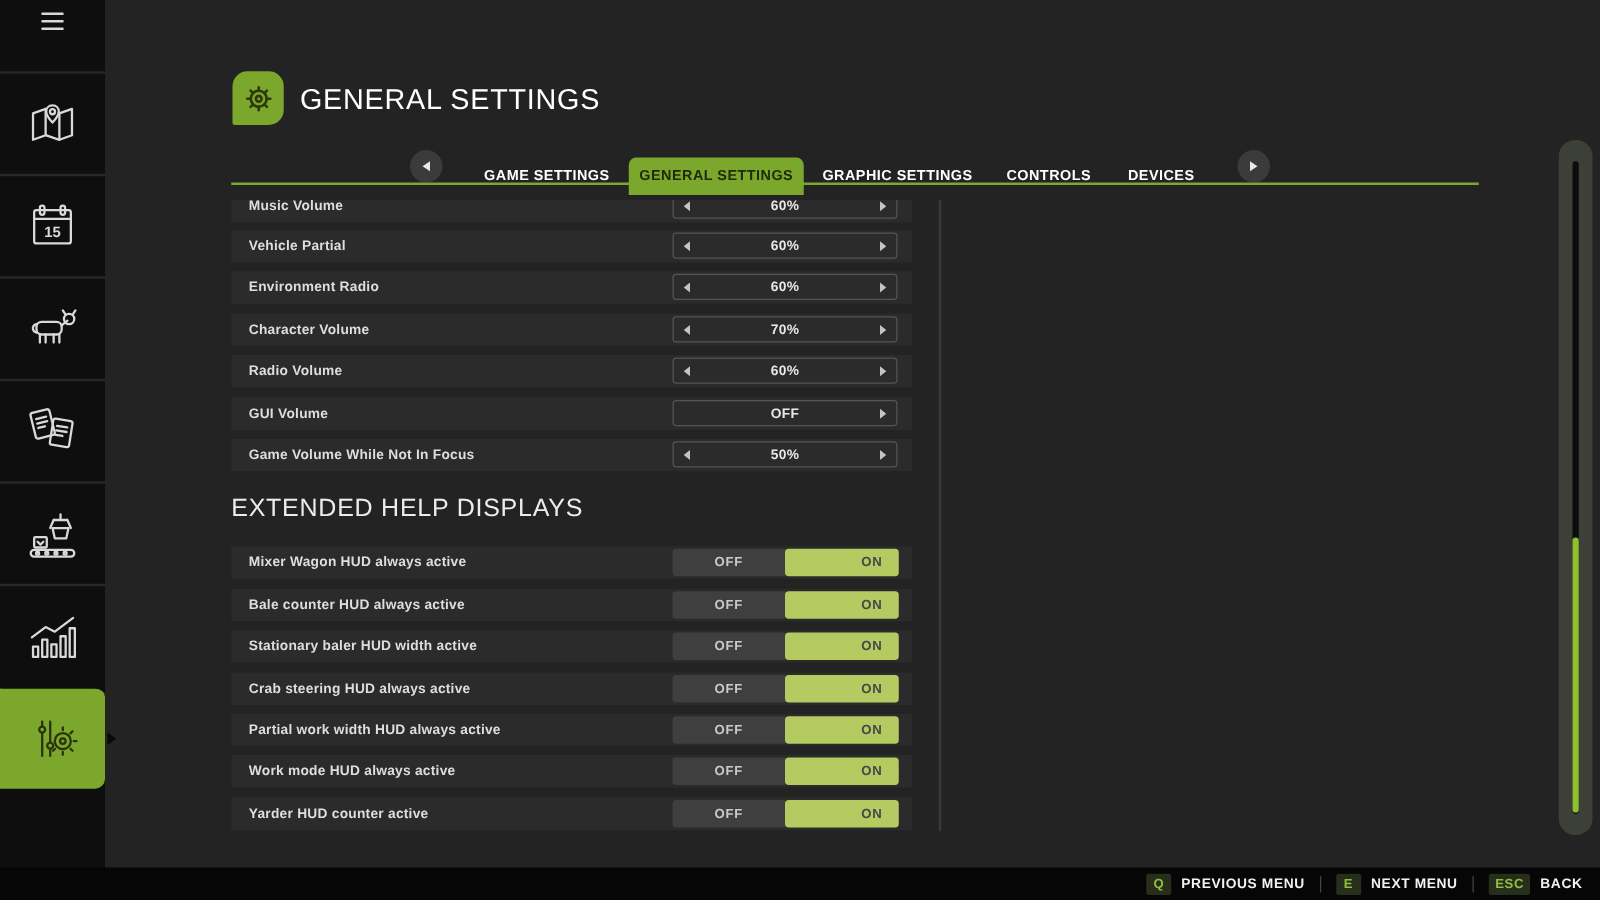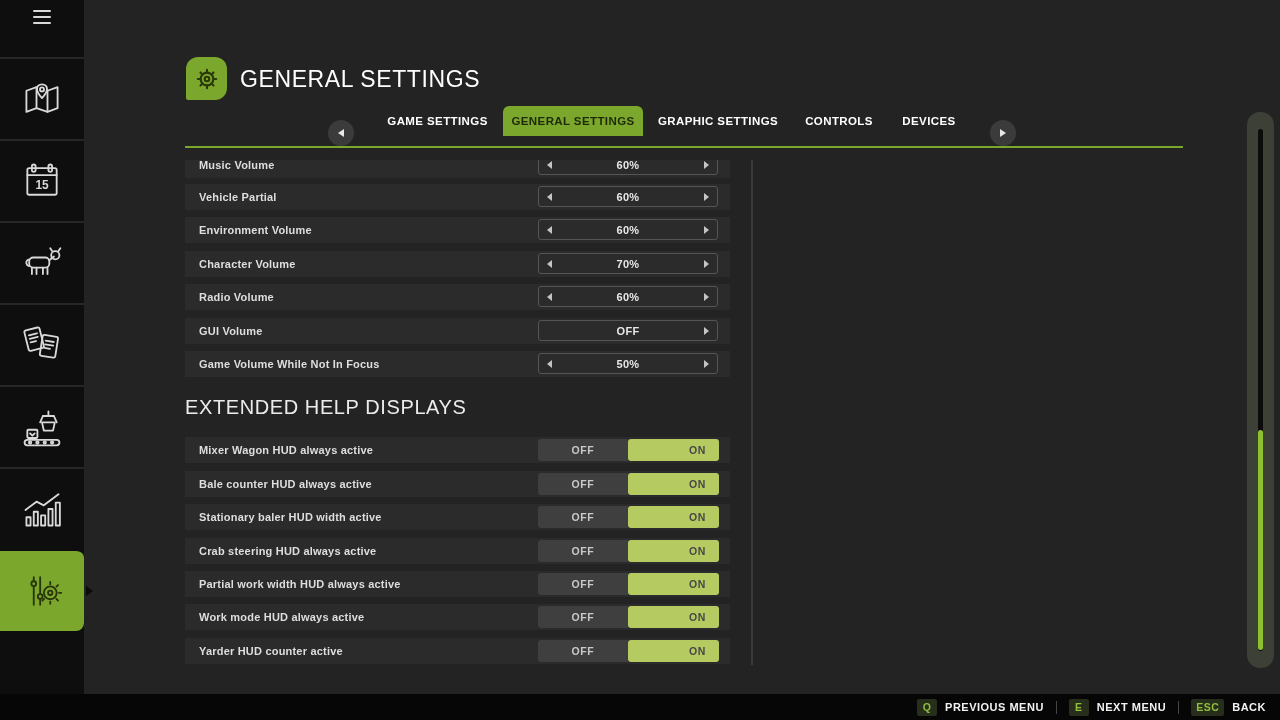--- a/index.html
+++ b/index.html
@@ -22,21 +22,21 @@
   
   .hdr-icon { position:absolute; left:186px; top:57px; width:41px; height:43px; background:#7ba72c;
               border-radius:12px 12px 12px 2px; display:flex; align-items:center; justify-content:center; }
   .page-title { position:absolute; left:240px; top:66px; font-size:23px; font-weight:400; color:#ffffff; letter-spacing:0.6px; }
   .tab-underline { position:absolute; left:185px; top:146px; width:998px; height:2px; background:#7ba72c; }
   .nav-circle { position:absolute; top:120px; width:26px; height:26px; border-radius:50%; background:#3b3b3b;
                 display:flex; align-items:center; justify-content:center; }
   .nav-circle.left { left:328px; } .nav-circle.right { left:990px; }
   .tri-l { width:0; height:0; border-right:6px solid #e8e8e8; border-top:4px solid transparent; border-bottom:4px solid transparent; }
   .tri-r { width:0; height:0; border-left:6px solid #e8e8e8; border-top:4px solid transparent; border-bottom:4px solid transparent; }
-  .tabs { position:absolute; left:372px; top:106px; height:30px; display:flex; }
+  .tabs { position:absolute; left:372px; top:126px; height:30px; display:flex; }
   .tab { height:30px; display:flex; align-items:center; justify-content:center;
          font-size:11.5px; font-weight:700; color:#ffffff; letter-spacing:0.4px; }
   .tab.active { background:#7ba72c; color:#1f2b08; border-radius:6px 6px 0 0; }
   .tab.w1{width:131px}.tab.w2{width:140px}.tab.w3{width:150px}.tab.w4{width:92px}.tab.w5{width:88px}
 
   
   .settings-list { position:absolute; left:185px; top:160px; width:545px; height:520px; overflow:hidden; }
   .s-row { position:absolute; left:0; width:545px; height:26px; background:#2b2b2b; }
   .s-label { position:absolute; left:14px; top:0; height:26px; line-height:26px;
              font-size:11px; font-weight:700; color:#dedede; letter-spacing:0.2px; }
@@ -201,21 +201,21 @@
   <div class="s-row" style="top:24px">
     <span class="s-label">Vehicle Partial</span>
     <div class="val-box">
       <span class="arr left"></span>
       <span class="val-text">60%</span>
       <span class="arr right"></span>
     </div>
   </div>
 
   <div class="s-row" style="top:57px">
-    <span class="s-label">Environment Volume</span>
+    <span class="s-label">Environment Radio</span>
     <div class="val-box">
       <span class="arr left"></span>
       <span class="val-text">60%</span>
       <span class="arr right"></span>
     </div>
   </div>
 
   <div class="s-row" style="top:91px">
     <span class="s-label">Character Volume</span>
     <div class="val-box">

